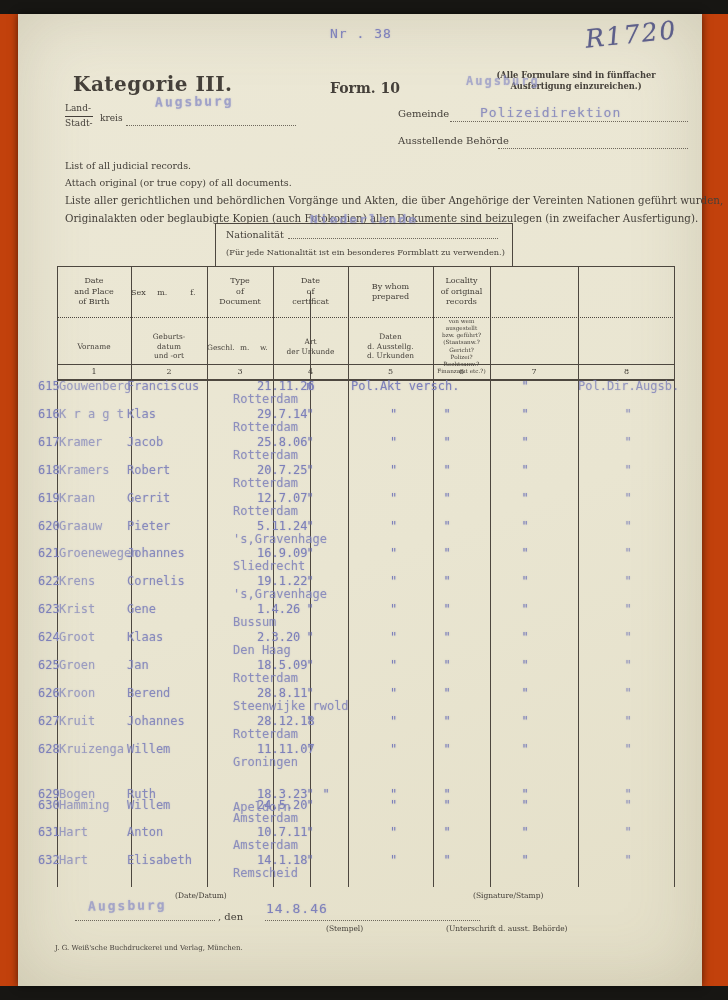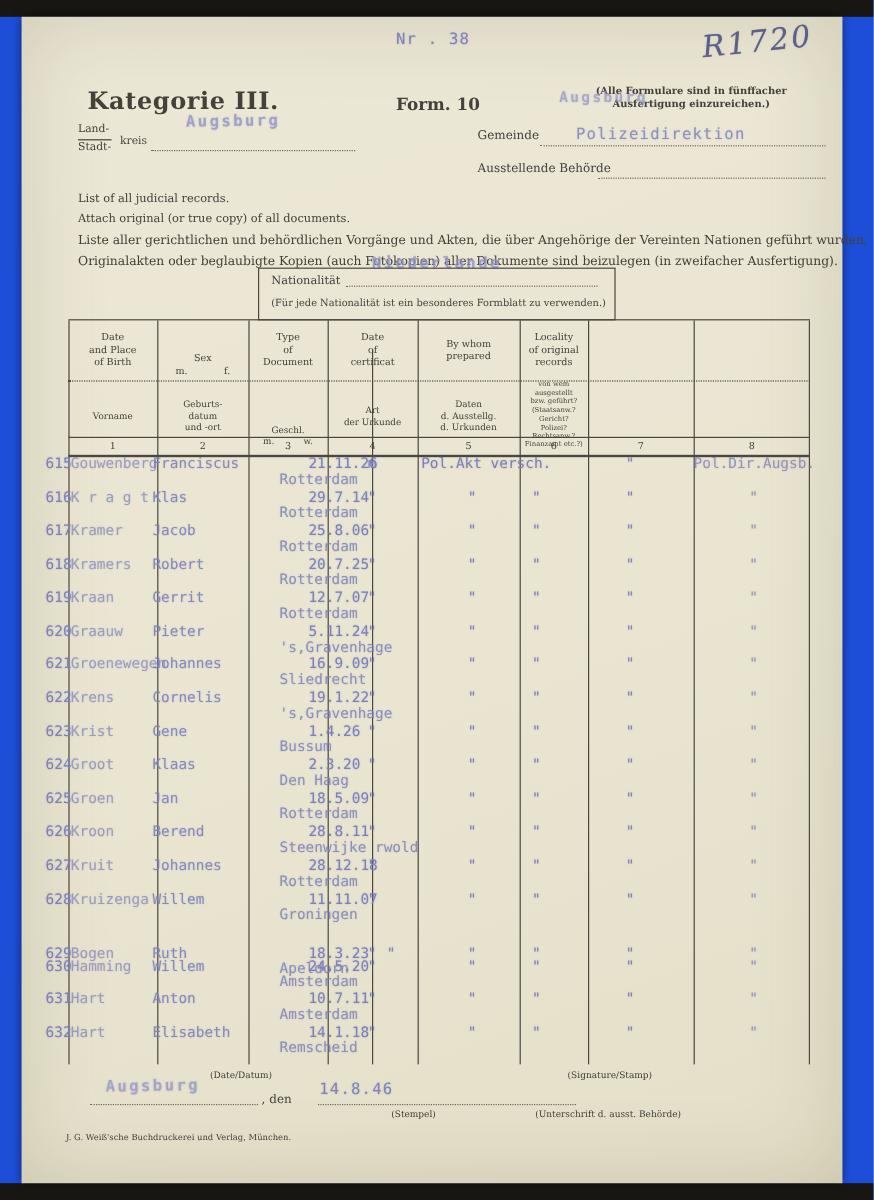--- a/index.html
+++ b/index.html
@@ -1,16 +1,16 @@
 <!DOCTYPE html>
 <html><head>
 <meta charset="utf-8">
 <style>
   html,body{margin:0;padding:0;}
-  .scene{position:relative;width:728px;height:1000px;background:#1d4ed8;overflow:hidden;
+  .scene{position:relative;width:728px;height:1000px;background:#c2410c;overflow:hidden;
          font-family:"DejaVu Serif",serif;}
   .bar{position:absolute;left:0;width:728px;background:#171613;}
   .bar.top{top:0;height:14px;}
   .bar.bottom{top:986px;height:14px;}
   .paper{position:absolute;left:18px;top:14px;width:684px;height:972px;
          background:linear-gradient(160deg,#ece8d6 0%,#e9e5d1 55%,#e4dfc8 100%);
          box-shadow:inset 0 0 70px rgba(115,105,75,.22), 0 0 8px rgba(0,0,0,.6);}
   .abs{position:absolute;}
   .printed{color:#45403a;}
   .typed{font-family:"DejaVu Sans Mono",monospace;color:#7f82bb;
@@ -29,21 +29,21 @@
   .hrow{position:absolute;left:0;width:618px;display:grid;
         grid-template-columns:74px 76px 66px 75px 85px 57px 88px 97px;}
   .hrow.en{top:0;height:50px;border-bottom:1.2px dotted #4d473f;}
   .hrow.de{top:51px;height:46px;border-bottom:1.1px solid #4d473f;}
   .hrow.num{top:98px;height:14px;border-bottom:2.2px solid #4d473f;}
   .hcell{display:flex;align-items:center;justify-content:center;text-align:center;
          font-size:8px;line-height:1.3;white-space:pre-line;color:#45403a;}
   .hrow.de .hcell{font-size:7.4px;}
   .hrow.de .hcell.small{font-size:5.7px;line-height:1.25;}
   .hrow.num .hcell{font-size:8px;}
-  .sexcell{flex-direction:column;justify-content:flex-end;padding:5px 0 2px;}
+  .sexcell{flex-direction:row;justify-content:center;padding:5px 0 2px;}
   .sexsub{display:flex;width:100%;justify-content:space-around;}
   .tbody{position:absolute;top:112px;left:0;width:618px;height:508px;}
   .row{position:absolute;left:0;width:618px;height:28px;
        font-family:"DejaVu Sans Mono",monospace;font-size:12px;color:#7d80ba;
        text-shadow:0 0 1.5px rgba(125,128,186,.45);}
   .row .cell{position:absolute;top:0;white-space:nowrap;}
   .c-no{left:-19px;}
   .c-name{left:2px;opacity:.72;}
   .c-first{left:70px;opacity:.9;text-align:center;}
   .c-date{left:176px;margin-left:24px;}

